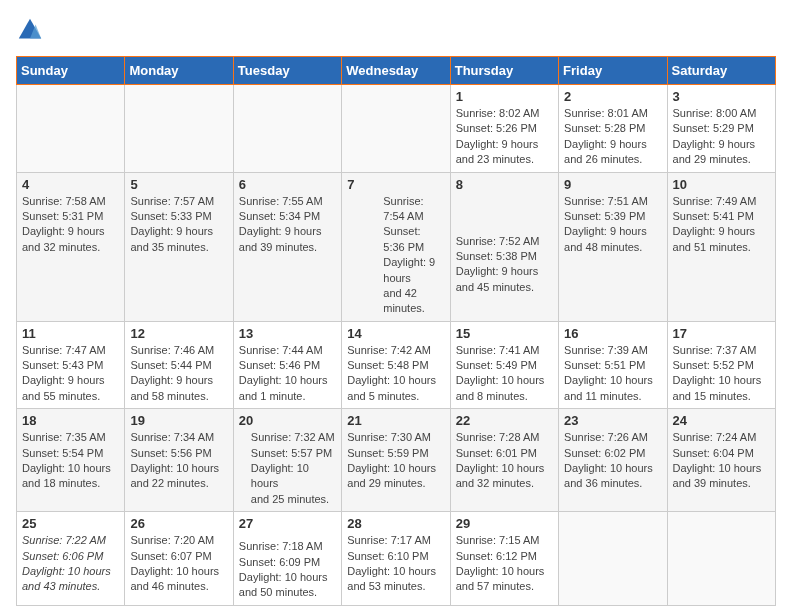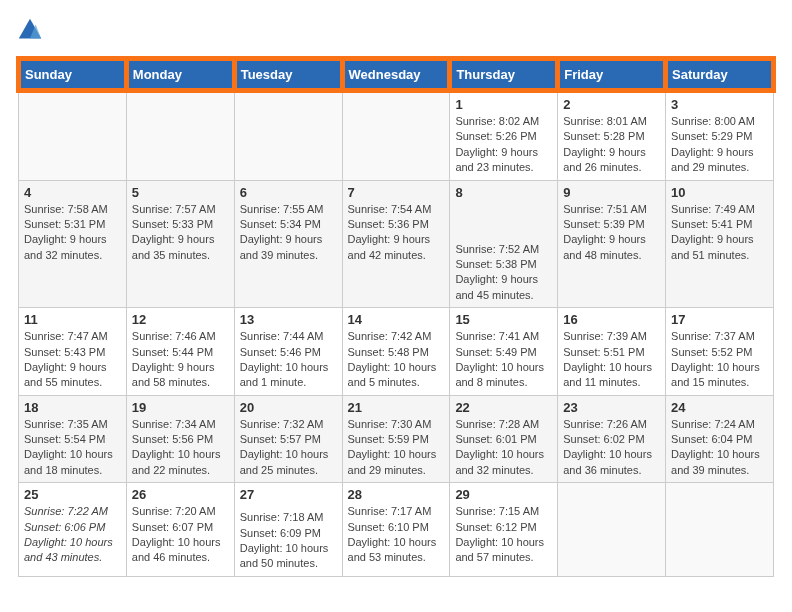--- a/index.html
+++ b/index.html
@@ -57,21 +57,21 @@
       border-collapse: collapse;
       table-layout: fixed;
     }
     thead tr th {
       background-color: #2a6ab5;
       color: #fff;
       font-size: 13px;
       font-weight: bold;
       padding: 6px 4px;
       text-align: left;
-      border: 5px solid #f97316;
+      border: 1px solid #f97316;
     }
     tbody tr td {
       border: 1px solid #ccc;
       vertical-align: top;
       padding: 4px 5px;
       font-size: 10.5px;
       color: #333;
       height: 82px;
       background: #fff;
     }
@@ -171,21 +171,21 @@
         </td>
         <td>
           <span class="day-number">6</span>
           <div class="day-info" style="white-space: pre-line;">Sunrise: 7:55 AM
 Sunset: 5:34 PM
 Daylight: 9 hours
 and 39 minutes.</div>
         </td>
         <td>
           <span class="day-number">7</span>
-          <div class="day-info" style="white-space: pre-line;">Sunrise: 7:54 AM
+          <div class="day-info" style="white-space: pre-line; margin-left: 36px;">Sunrise: 7:54 AM
 Sunset: 5:36 PM
 Daylight: 9 hours
 and 42 minutes.</div>
         </td>
         <td>
           <span class="day-number">8</span>
           <div class="day-info" style="white-space: pre-line; margin-top: 42px;">Sunrise: 7:52 AM
 Sunset: 5:38 PM
 Daylight: 9 hours
 and 45 minutes.</div>
@@ -266,21 +266,21 @@
         </td>
         <td>
           <span class="day-number">19</span>
           <div class="day-info" style="white-space: pre-line;">Sunrise: 7:34 AM
 Sunset: 5:56 PM
 Daylight: 10 hours
 and 22 minutes.</div>
         </td>
         <td>
           <span class="day-number">20</span>
-          <div class="day-info" style="white-space: pre-line;">Sunrise: 7:32 AM
+          <div class="day-info" style="white-space: pre-line; margin-left: 12px;">Sunrise: 7:32 AM
 Sunset: 5:57 PM
 Daylight: 10 hours
 and 25 minutes.</div>
         </td>
         <td>
           <span class="day-number">21</span>
           <div class="day-info" style="white-space: pre-line;">Sunrise: 7:30 AM
 Sunset: 5:59 PM
 Daylight: 10 hours
 and 29 minutes.</div>

